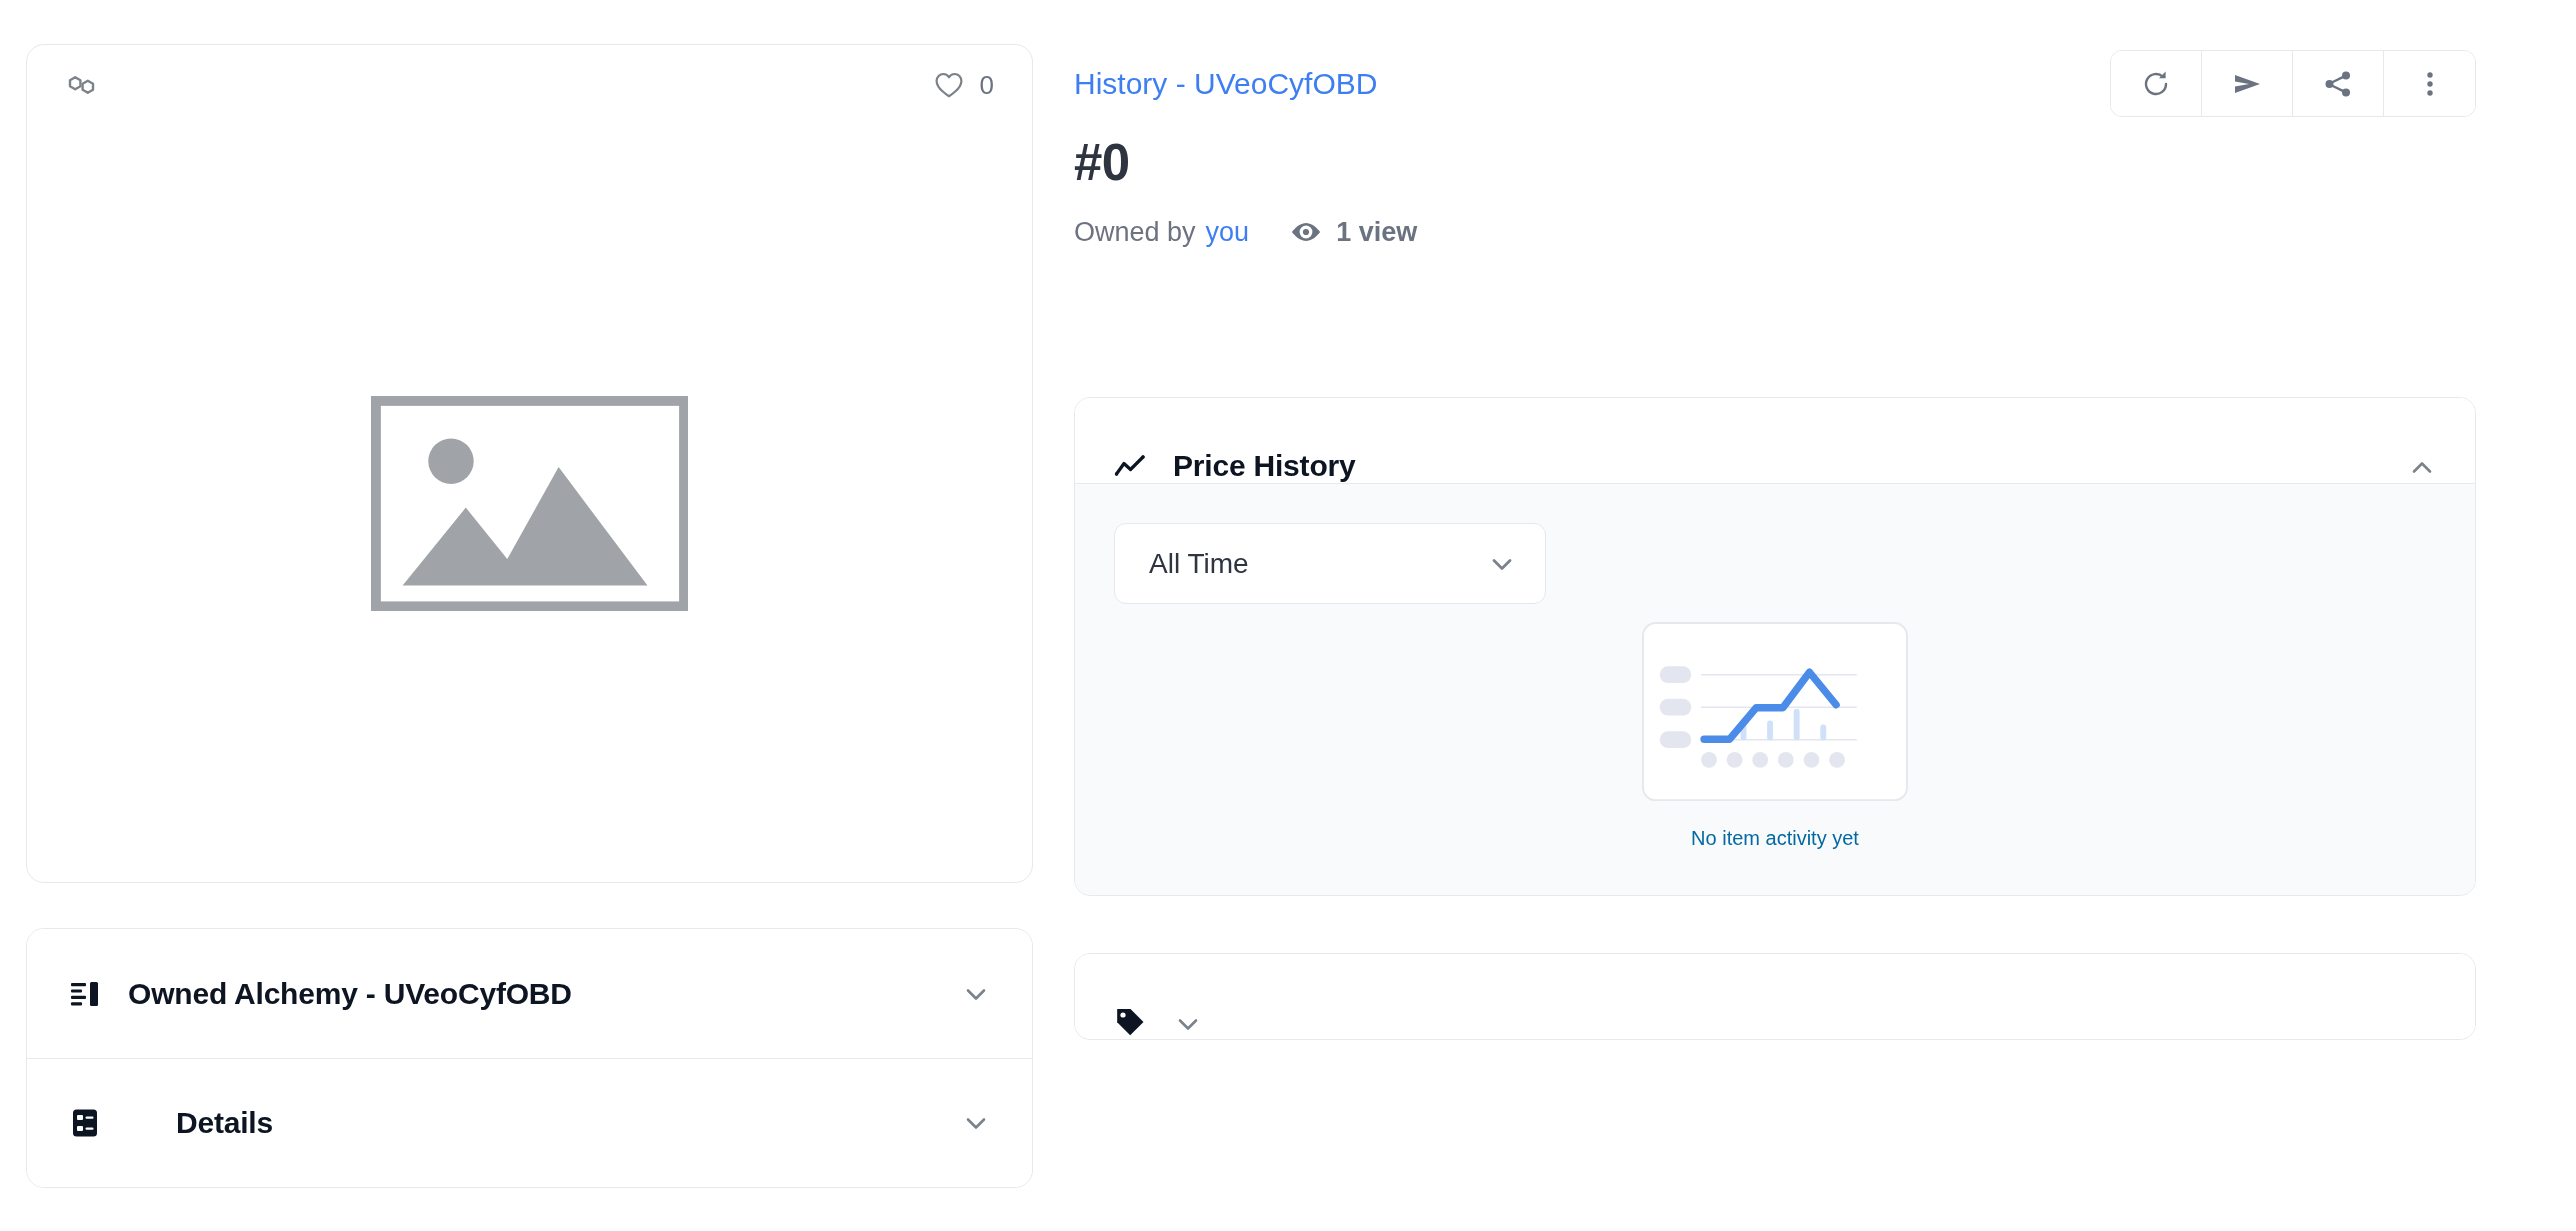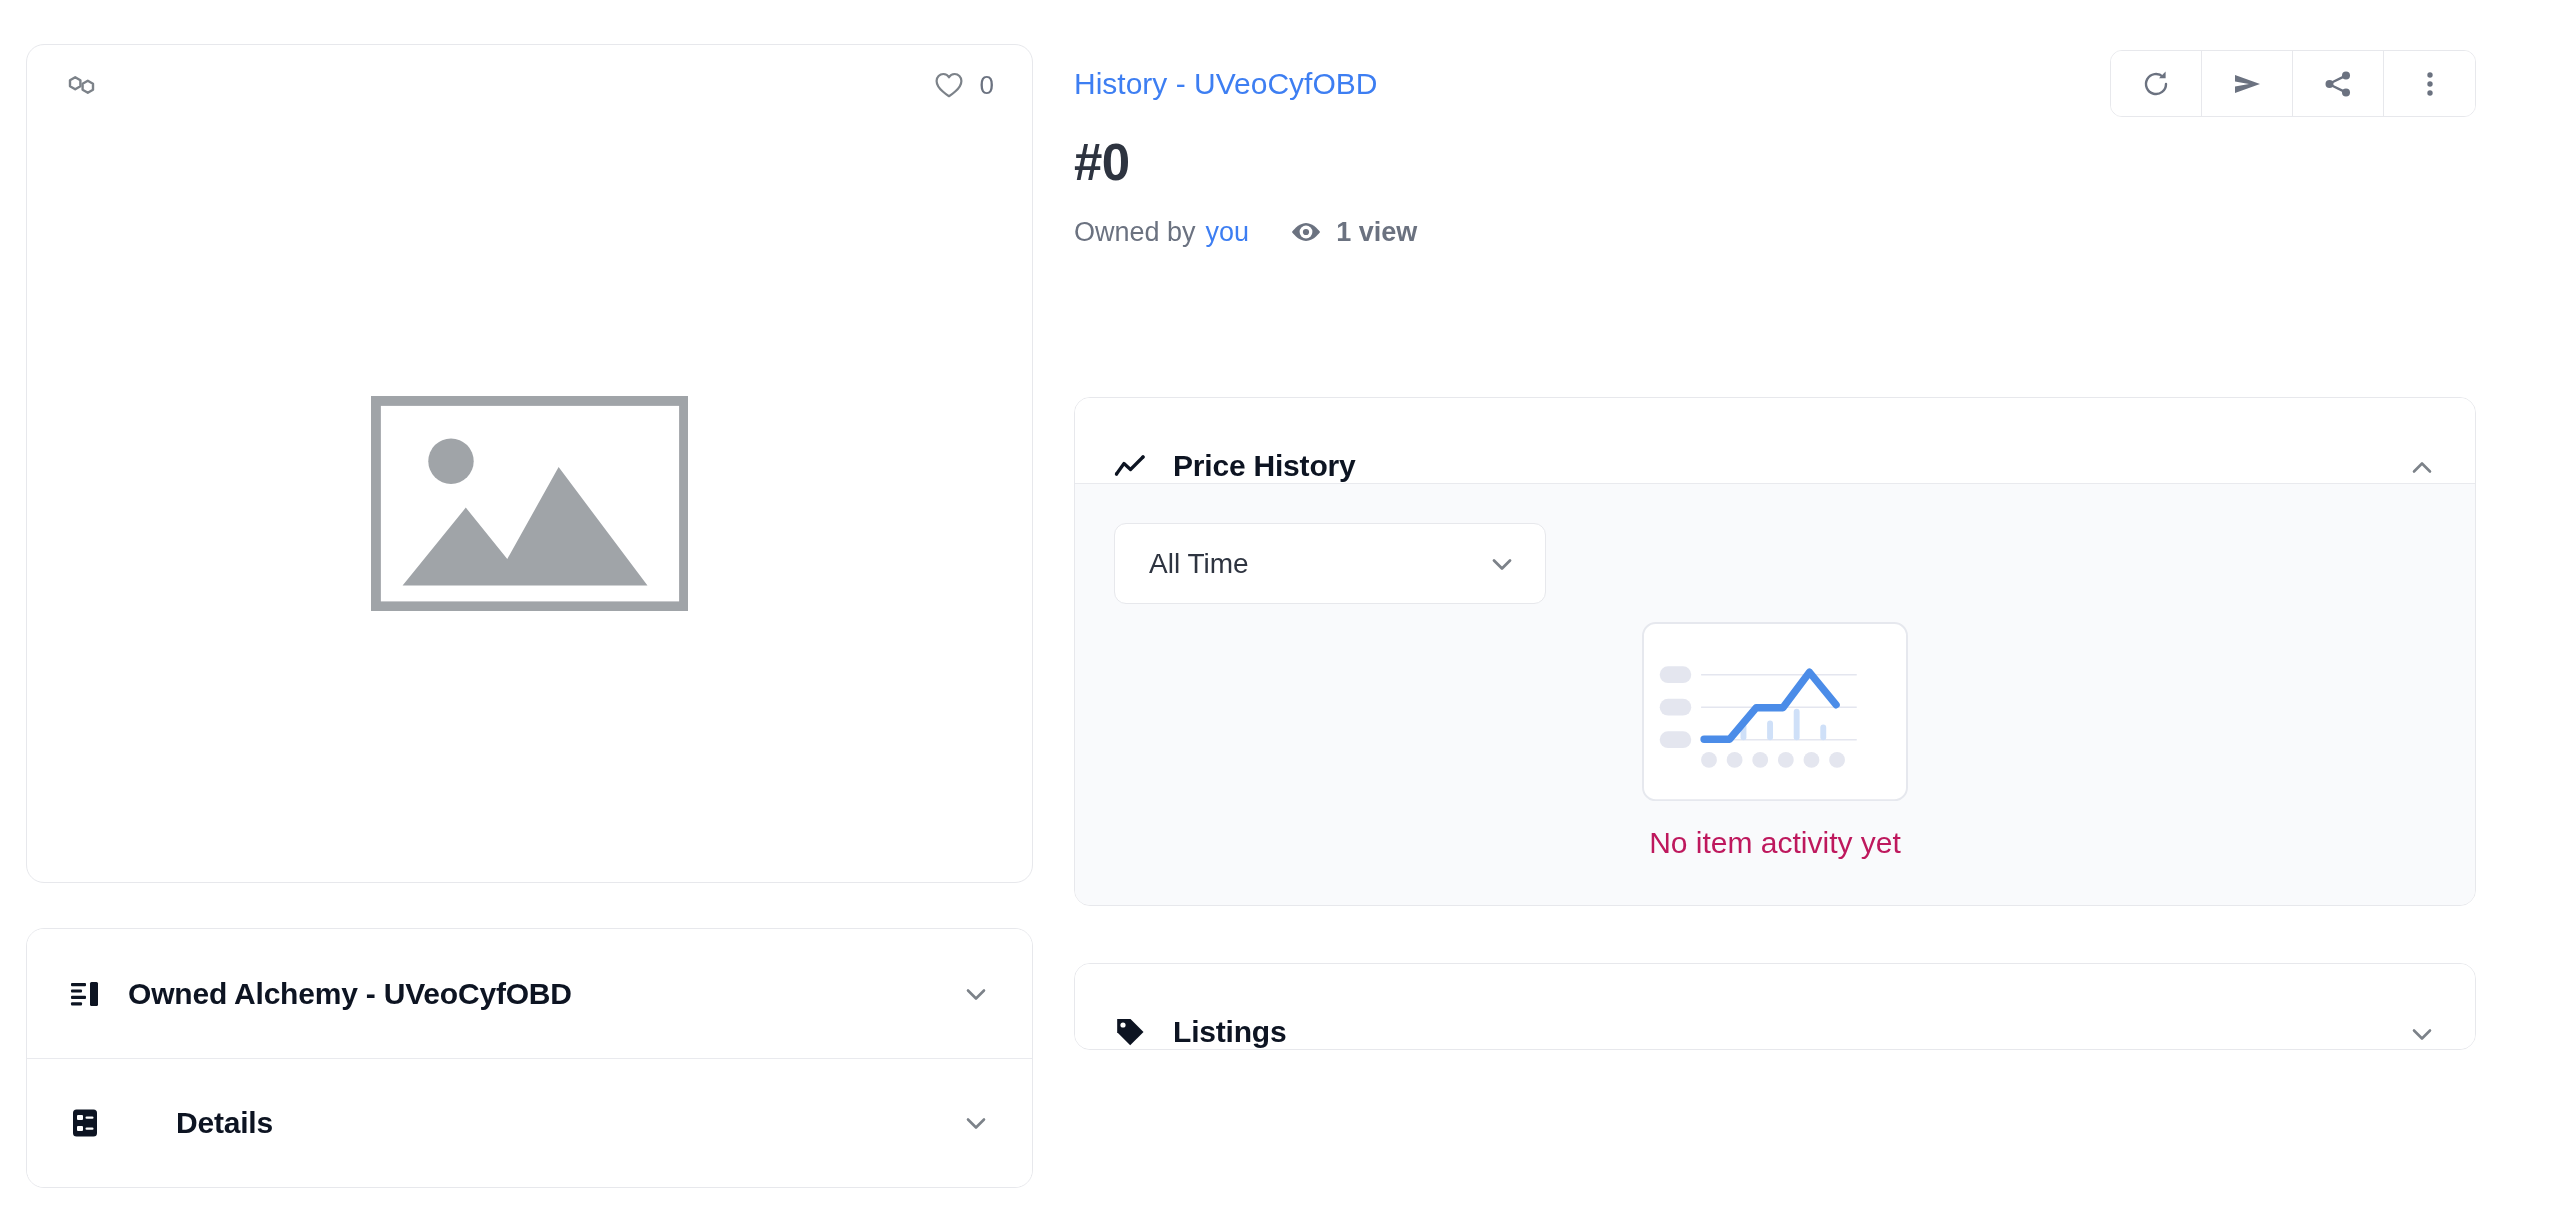--- a/index.html
+++ b/index.html
@@ -259,22 +259,22 @@
   .empty-state {
     margin-top: 18px;
     display: flex;
     flex-direction: column;
     align-items: center;
     justify-content: center;
   }
   .empty-illus { width: 266px; height: 180px; display: block; }
   .empty-text {
     margin-top: 26px;
-    font-size: 30px;
-    color: #be185d;
+    font-size: 20px;
+    color: #0369a1;
     line-height: 1;
   }
 </style>
 </head>
 <body>
 
 <div class="page">
 
   <div class="left-col">
 
@@ -478,21 +478,20 @@
     </div>
 
     <div class="panel collapsed">
       <div class="panel-head">
         <span class="panel-head-icon">
           <svg viewBox="0 0 34 34" xmlns="http://www.w3.org/2000/svg">
             <path d="M4.2 4 L17.5 4 L30.5 17 L17.2 30.3 L4.2 17.3 Z" fill="#0d1422"></path>
             <circle cx="10" cy="10" r="2.6" fill="#ffffff"></circle>
           </svg>
         </span>
-        <span class="panel-title">Listings</span>
         <span class="panel-chev">
           <svg viewBox="0 0 30 30" xmlns="http://www.w3.org/2000/svg">
             <path d="M7 11.5 L15 19.5 L23 11.5" fill="none" stroke="#7c8289" stroke-width="2.6" stroke-linecap="round" stroke-linejoin="round"></path>
           </svg>
         </span>
       </div>
 
     </div>
 
   </div>

